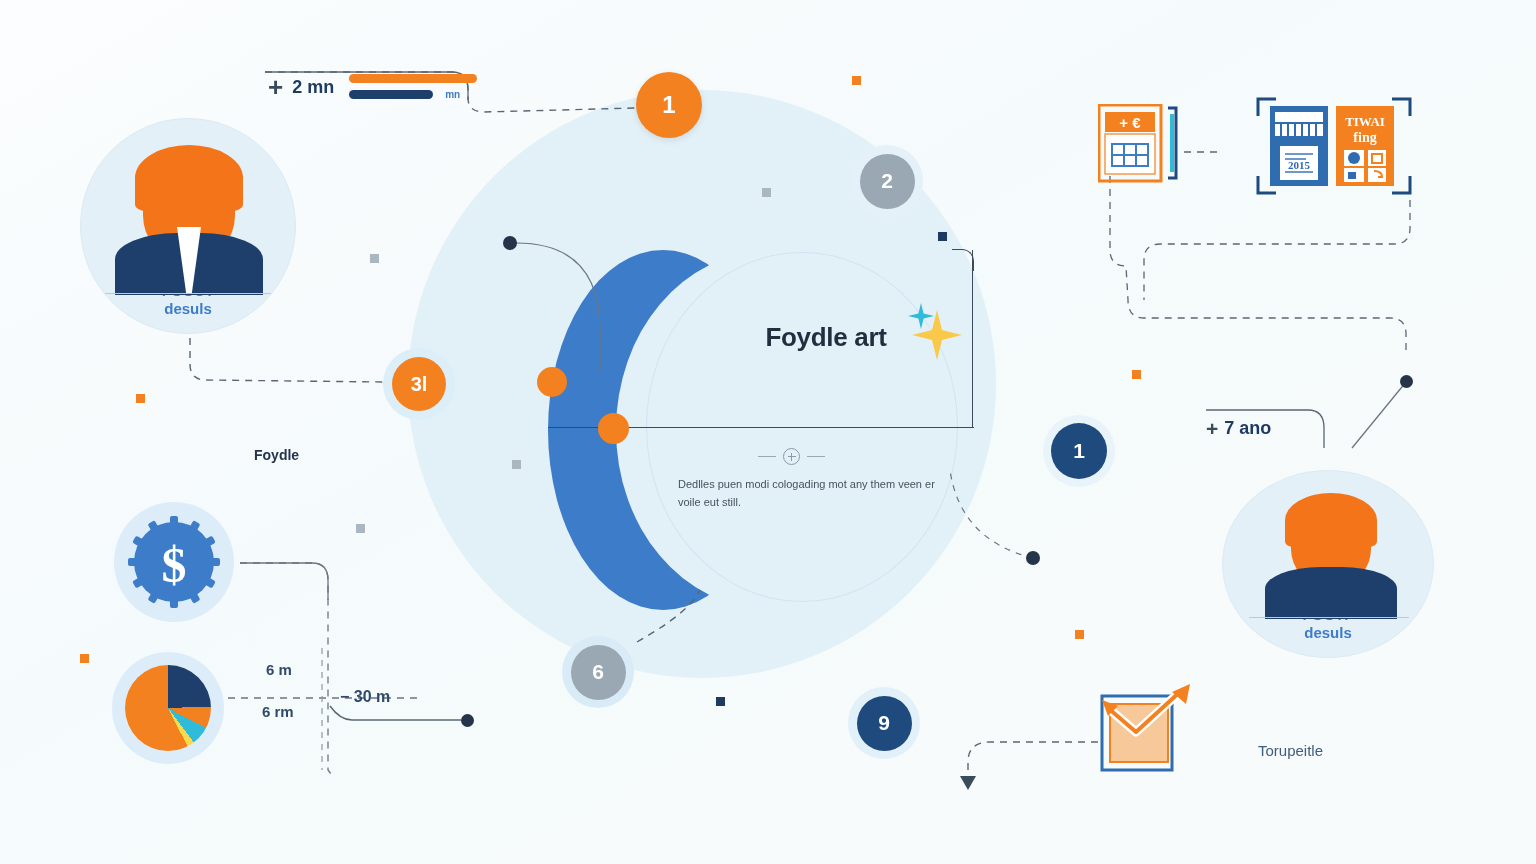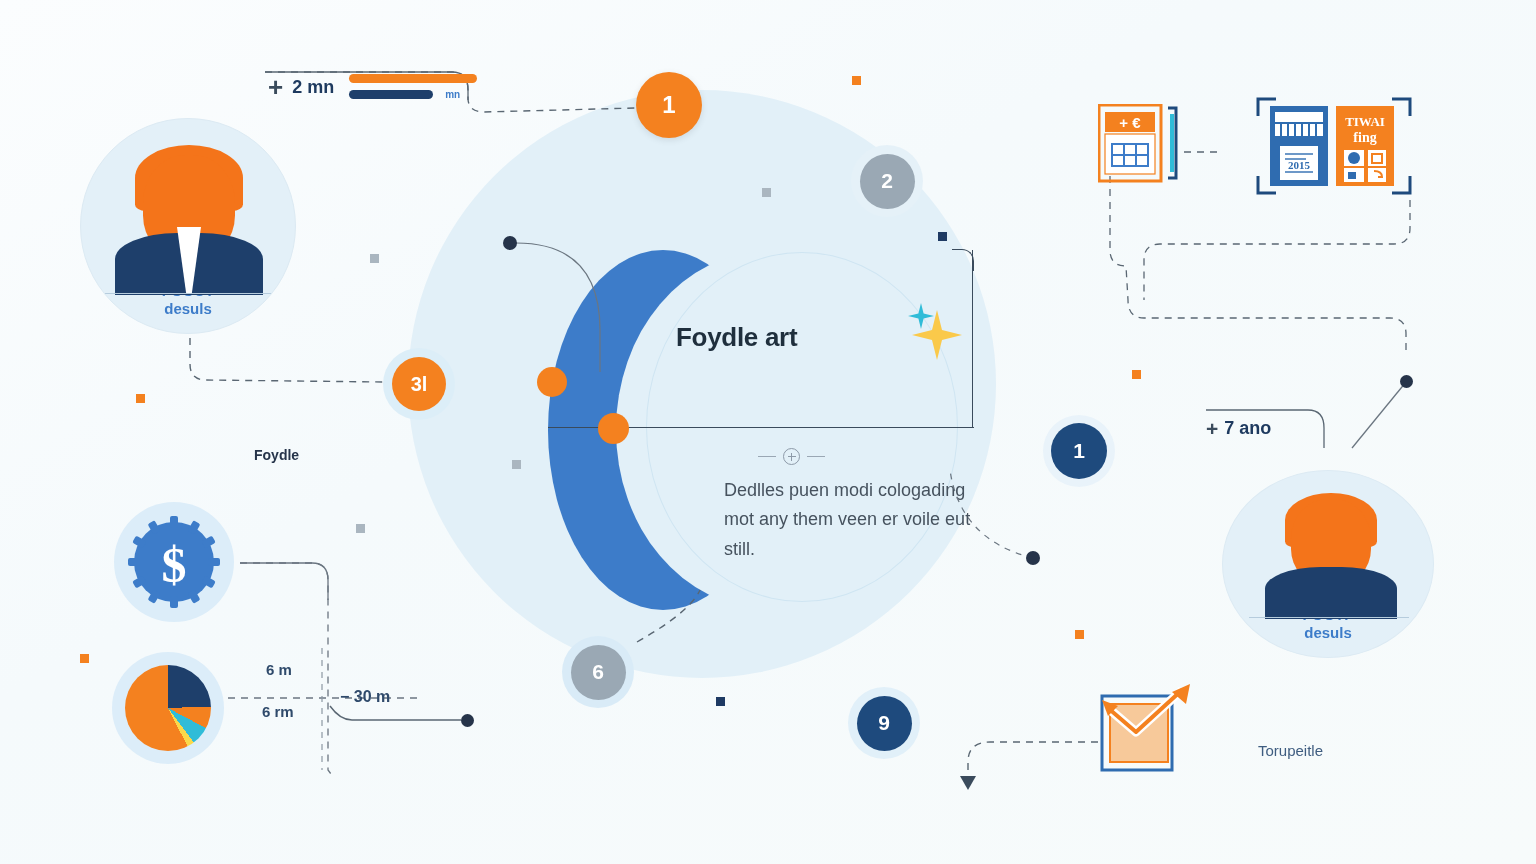--- a/index.html
+++ b/index.html
@@ -45,21 +45,21 @@
     position: absolute; left: 68px; top: 2px;
     width: 300px; height: 356px;
     border-radius: 150px / 178px;
     background: #e2f0f8;
   }
 
   
   #center-text { left: 676px; top: 322px; width: 300px; }
   .title-line1 {
     font-size: 26px; font-weight: bold; color: #1f2f3d;
-    letter-spacing: -0.3px; line-height: 1.18;
+    letter-spacing: -0.3px; line-height: 1.18; text-align: center;
   }
   .title-line2 {
     font-size: 26px; font-weight: bold; color: #4d89d0;
     letter-spacing: -0.3px; line-height: 1.18;
   }
   #divider-row {
     left: 758px; top: 448px;
     display: flex; align-items: center; gap: 7px;
   }
   .div-dash { width: 18px; height: 1.4px; background: #9aa7b4; }
@@ -67,21 +67,21 @@
     width: 17px; height: 17px; border-radius: 50%;
     border: 1.3px solid #8d9aa8; position: relative;
   }
   .plus-circle::before, .plus-circle::after {
     content: ""; position: absolute; background: #8d9aa8;
   }
   .plus-circle::before { left: 3.5px; top: 7.2px; width: 8px; height: 1.2px; }
   .plus-circle::after  { top: 3.5px; left: 7.2px; height: 8px; width: 1.2px; }
   #body-text {
     left: 678px; top: 476px; width: 270px;
-    font-size: 18px; color: #46525e; line-height: 1.63; margin-left: 46px;
+    font-size: 11px; color: #46525e; line-height: 1.63;
   }
 
   
   #head-line {
     left: 548px; top: 427px; width: 426px; height: 1.3px;
     background: #3a4b5c;
   }
   #head-line-riser {
     left: 972px; top: 250px; width: 1.3px; height: 178px;
     background: #3a4b5c;

